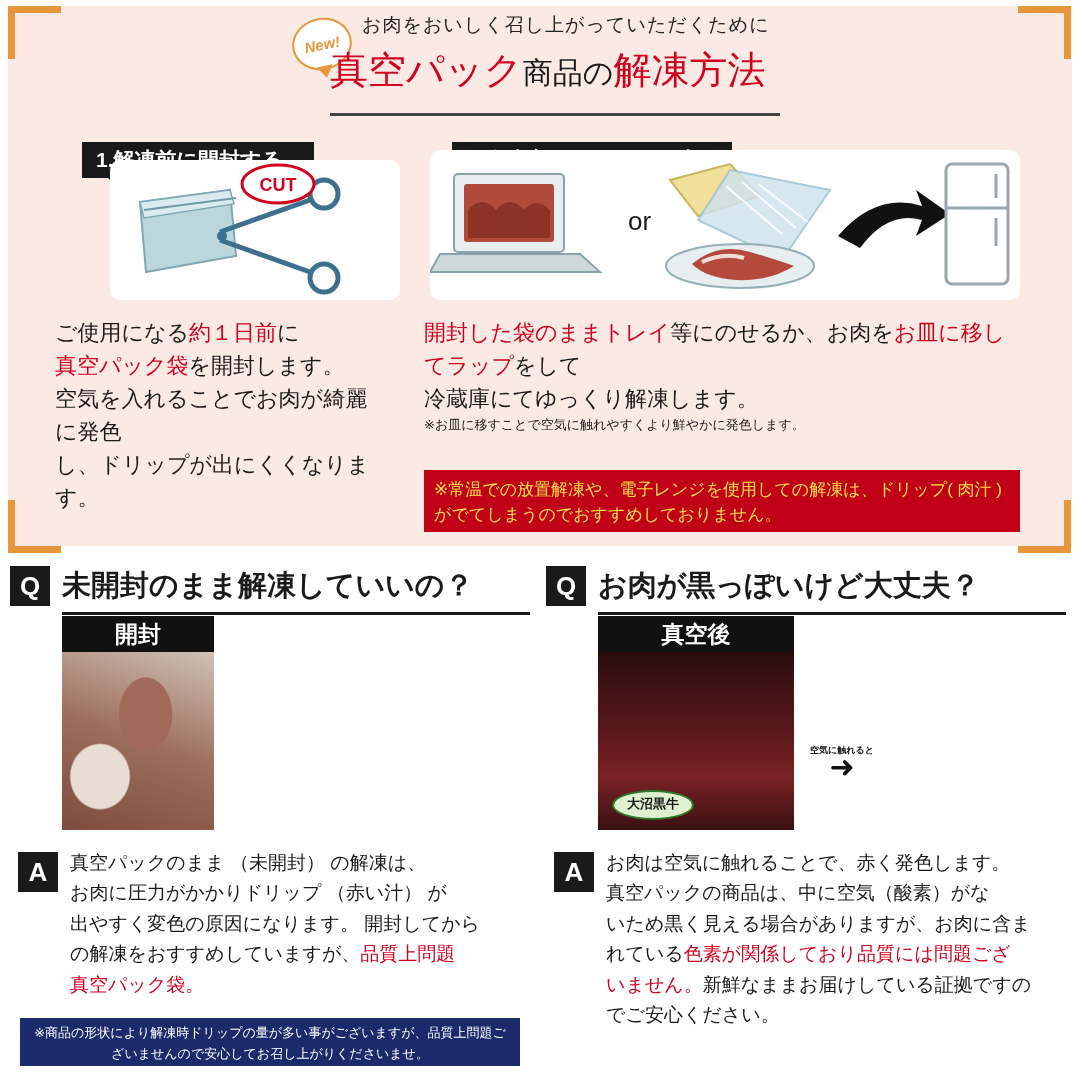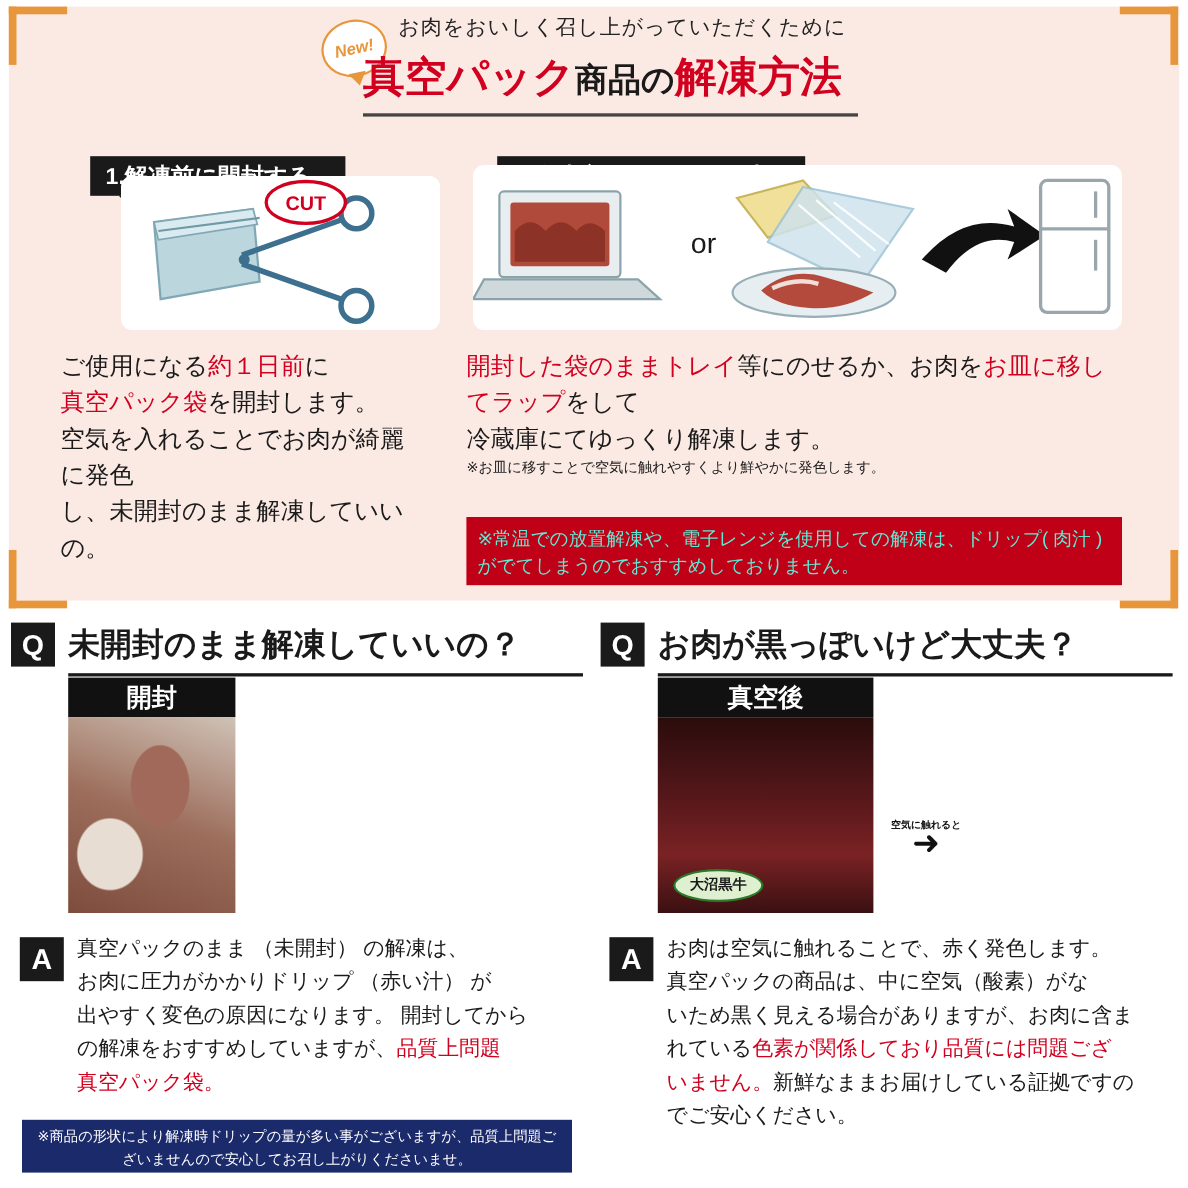--- a/index.html
+++ b/index.html
@@ -35,22 +35,22 @@
     content:"";position:absolute;left:18px;bottom:-10px;
     border-left:8px solid transparent;border-right:8px solid transparent;
     border-top:12px solid #e8963c;
   }
   .head-sub{
     position:absolute;left:362px;top:12px;font-size:19px;color:#222;
     letter-spacing:1px;
   }
   .head-title{
     position:absolute;left:330px;top:45px;width:450px;height:50px;
-    font-size:38px;font-weight:bold;white-space:nowrap;
-    border-bottom:3px solid #444;padding-bottom:8px;
+    font-size:38px;font-weight:normal;white-space:nowrap;
+    border-bottom:3px solid #444;padding-bottom:18px;
   }
   .t-red{color:#d2001f;}
   .t-blk{color:#1a1a1a;font-size:30px;}
 
   .step-label{
     position:absolute;height:36px;background:#1a1a1a;color:#fff;
     font-size:21px;font-weight:bold;display:flex;align-items:center;
     padding:0 14px;box-sizing:border-box;margin-top:30px;
   }
   .step-label:after{
@@ -66,21 +66,21 @@
   .step2-img{left:430px;top:150px;width:590px;height:150px;}
 
   .body-text{position:absolute;font-size:22px;line-height:1.5;color:#1a1a1a;}
   .left-text{left:55px;top:316px;width:330px;}
   .right-text{left:424px;top:316px;width:600px;}
   .red{color:#d2001f;}
   .note-line{font-size:13px;}
 
   .warn-box{
     position:absolute;left:424px;top:470px;width:596px;height:62px;
-    background:#c00016;color:#5eead4;font-size:17px;line-height:1.45;
+    background:#c00016;color:#fde047;font-size:17px;line-height:1.45;
     padding:8px 10px;box-sizing:border-box;
   }
 
   
   .qa{position:absolute;top:566px;width:524px;}
   .qa-left{left:10px;}
   .qa-right{left:546px;}
   .q-mark{
     width:40px;height:40px;background:#1a1a1a;color:#fff;font-size:26px;
     font-weight:bold;display:flex;align-items:center;justify-content:center;
@@ -175,21 +175,21 @@
         <ellipse cx="168" cy="24" rx="36" ry="19" fill="#ffffff" stroke="#d2001f" stroke-width="3"></ellipse>
         <text x="168" y="31" font-size="18" font-weight="bold" fill="#d2001f" text-anchor="middle" font-family="Liberation Sans, sans-serif">CUT</text>
       </g>
     </svg>
   </div>
 
   <div class="body-text left-text">
     <div><span>ご使用になる</span><span class="red">約１日前</span><span>に</span></div>
     <div><span class="red">真空パック袋</span><span>を開封します。</span></div>
     <div>空気を入れることでお肉が綺麗に発色</div>
-    <div>し、未開封のまま解凍していいの。</div>
+    <div>し、ドリップが出にくくなります。</div>
   </div>
 
   <div class="step-label step2-label">2.冷凍庫でゆっくり解凍</div>
   <div class="img-box step2-img">
     <svg width="590" height="150" viewBox="0 0 590 150">
 
       <rect x="24" y="24" width="110" height="78" rx="4" fill="#e8eef0" stroke="#8aa3ab" stroke-width="2"></rect>
       <rect x="34" y="34" width="90" height="58" rx="3" fill="#b04a3a"></rect>
       <path d="M38 60 q14 -16 28 0 q14 -16 28 0 q12 -14 26 0 v28 h-82z" fill="#8d3226"></path>
       <polygon points="10,104 150,104 170,122 0,122" fill="#cfd8da" stroke="#8aa3ab" stroke-width="2"></polygon>

